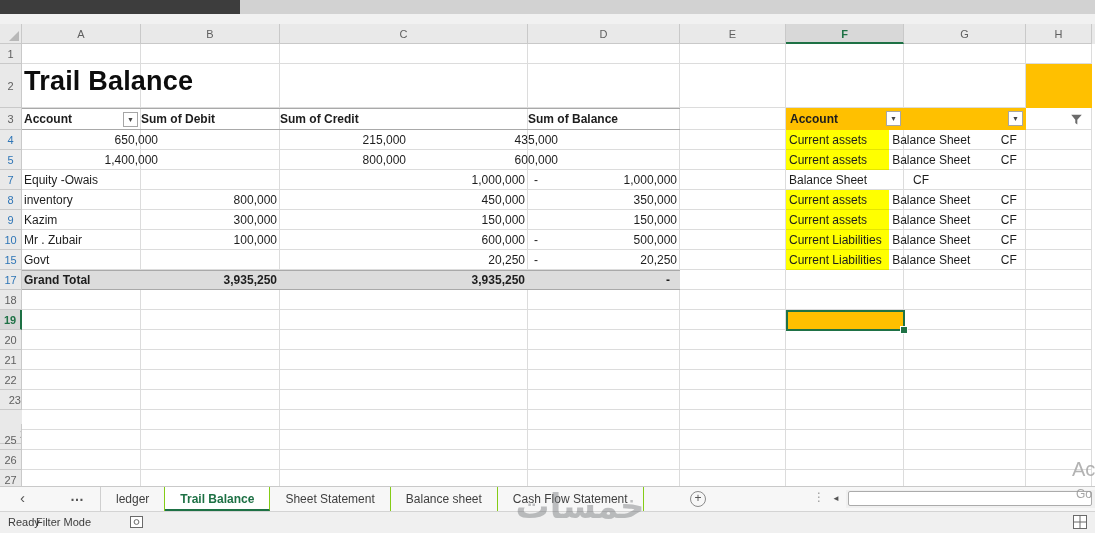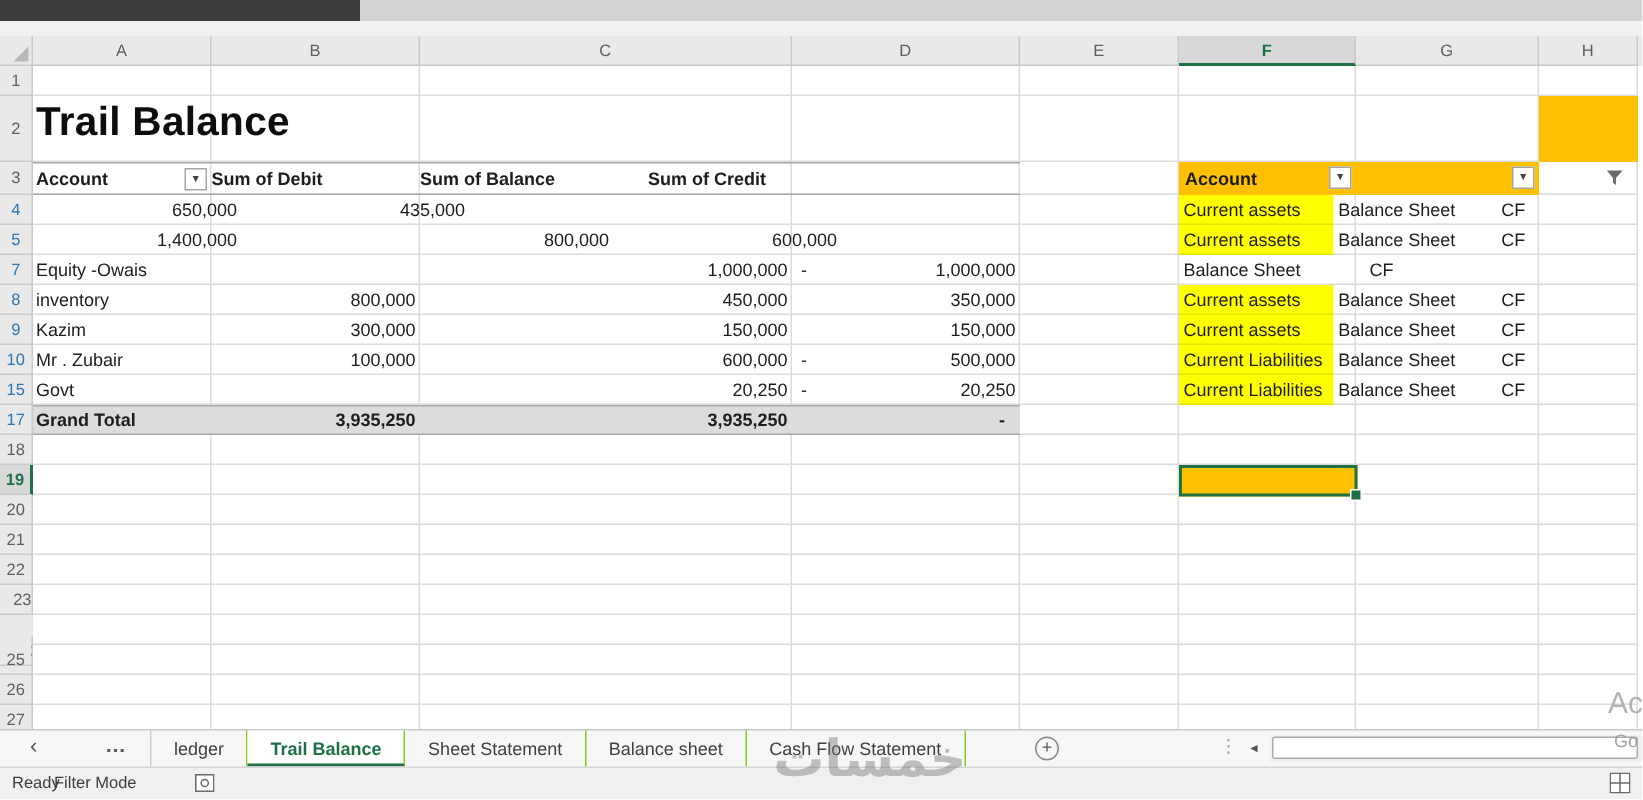--- a/index.html
+++ b/index.html
@@ -178,26 +178,27 @@
 
   <div class="sheettitle">Trail Balance</div>
 
   <div class="pivot">
     <div class="prow phead">
       <div class="pc w-a ph-account">
         <span>Account</span>
         <span class="ddbtn dd-a">▼</span>
       </div>
       <div class="pc w-b">Sum of Debit</div>
+      <div class="pc w-c">Sum of Credit</div>
       <div class="pc w-d">Sum of Balance</div>
-      <div class="pc w-c">Sum of Credit</div>
     </div>
 
     <div class="prow">
       <div class="pc w-b num">650,000</div>
+      <div class="pc w-c num">215,000</div>
       <div class="pc w-d balwrap">
         <span></span>
         <span>435,000</span>
       </div>
     </div>
     <div class="prow">
       <div class="pc w-b num">1,400,000</div>
       <div class="pc w-c num">800,000</div>
       <div class="pc w-d balwrap">
         <span></span>

